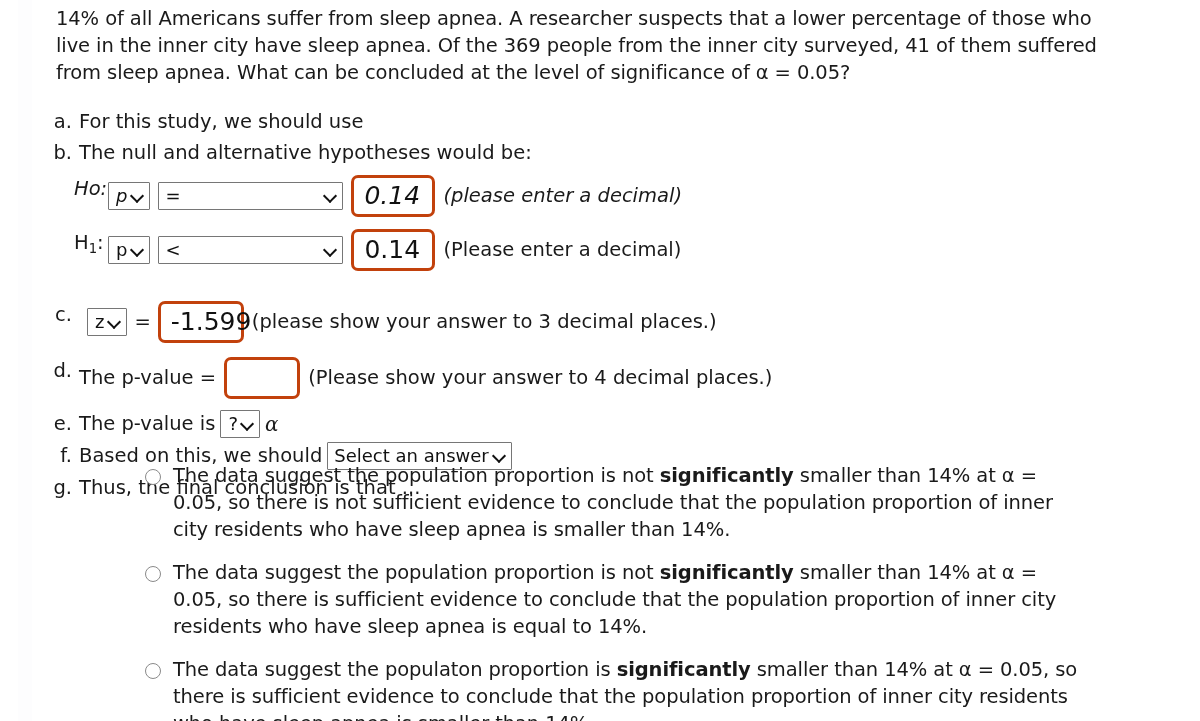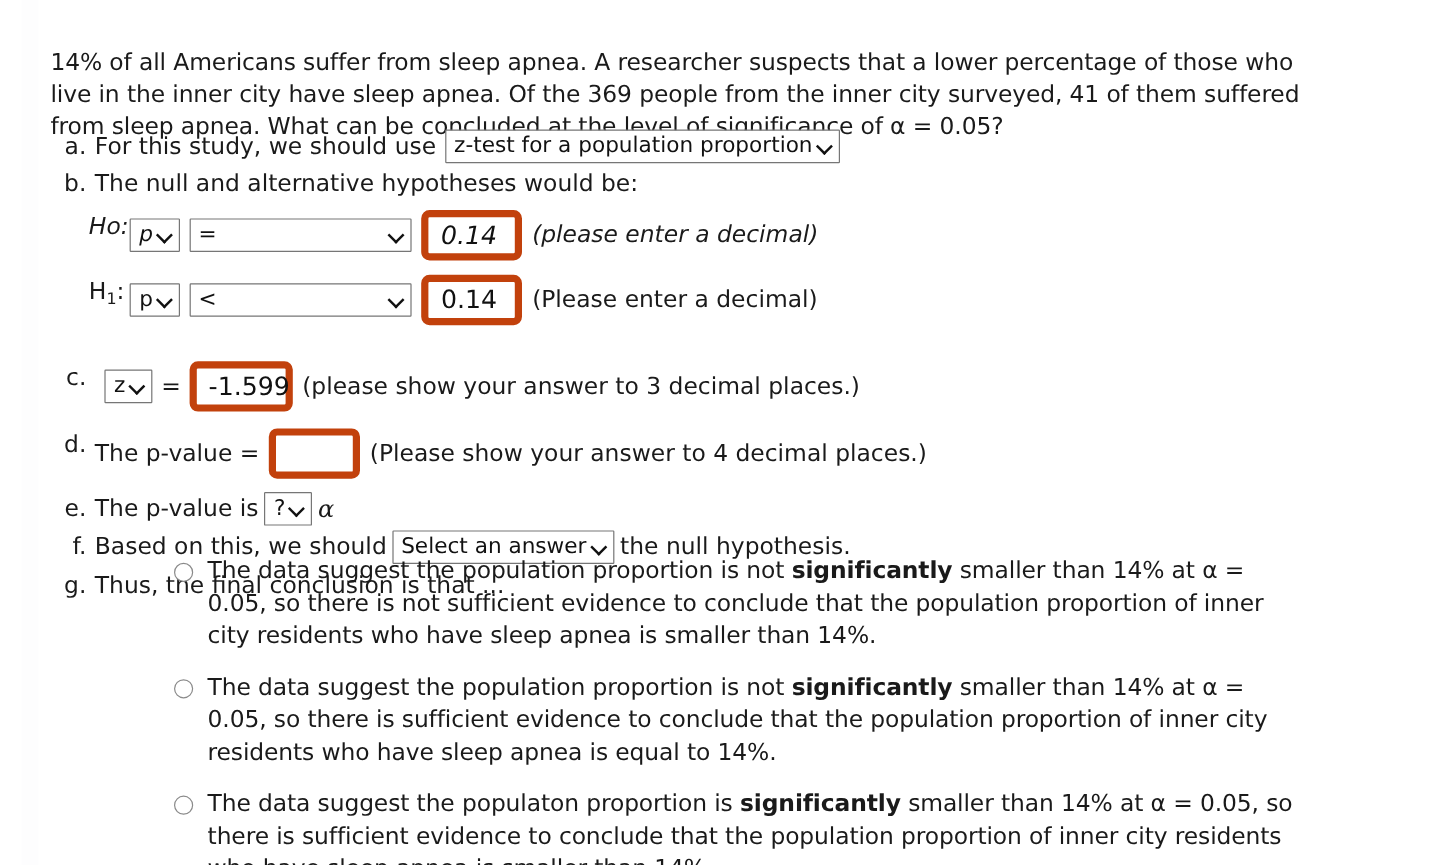--- a/index.html
+++ b/index.html
@@ -28,27 +28,26 @@
     position: absolute;
     left: 18px; top: 0;
     width: 14px; height: 721px;
     background: #fdfdfe;
     pointer-events: none;
   }
 
   
   .intro {
     position: absolute;
-    left: 42px;
+    left: 56px;
     top: 5px;
     width: 1045px;
     font-size: 19.5px;
     line-height: 27px;
     letter-spacing: -0.1px;
-    margin-top: 33px;
   }
 
   
   .qlist {
     position: absolute;
     left: 0; top: 108px;
     width: 1200px;
     font-size: 19.5px;
     line-height: 26px;
   }
@@ -138,24 +137,24 @@
     padding: 0 22px 0 7px;
   }
   .sel.sel-qmark { padding: 0 21px 0 7px; }
 
   .sel-label { display: inline-block; }
 
   .txt {
     display: inline-flex;
     align-items: center;
     background: #ffffff;
-    border: 6px solid #c2410c;
+    border: 3px solid #c2410c;
     border-radius: 7px;
     height: 42px;
-    font-size: 21px;
+    font-size: 25px;
     color: #111;
     padding: 0 10px;
     line-height: 40px;
     white-space: nowrap;
   }
   .txt.w-decimal { width: 84px; }
   .txt.w-z { width: 86px; text-align: right; }
   .txt.w-blank { width: 76px; }
 
   .gap-l { margin-left: 8px; }
@@ -207,23 +206,20 @@
   <div class="scan-artifact"></div>
 
   <div class="intro">14% of all Americans suffer from sleep apnea. A researcher suspects that a lower percentage of those who live in the inner city have sleep apnea. Of the 369 people from the inner city surveyed, 41 of them suffered from sleep apnea. What can be concluded at the level of significance of α = 0.05?</div>
 
   <div class="qlist">
 
     <div class="qrow row-a">
       <div class="marker">a.</div>
       <div class="rowbody">
         <span>For this study, we should use</span>
-        <span class="sel gap-l">
-          <span class="sel-label">z-test for a population proportion</span>
-        </span>
       </div>
     </div>
 
     <div class="qrow row-b">
       <div class="marker">b.</div>
       <div class="rowbody">
         <span>The null and alternative hypotheses would be:</span>
       </div>
     </div>
 
@@ -295,21 +291,20 @@
       </div>
     </div>
 
     <div class="qrow row-f">
       <div class="marker">f.</div>
       <div class="rowbody">
         <span>Based on this, we should</span>
         <span class="sel gap-l4">
           <span class="sel-label">Select an answer</span>
         </span>
-        <span class="gap-l4">the null hypothesis.</span>
       </div>
     </div>
 
     <div class="qrow row-g">
       <div class="marker">g.</div>
       <div class="rowbody">
         <span>Thus, the final conclusion is that ...</span>
       </div>
     </div>
 

